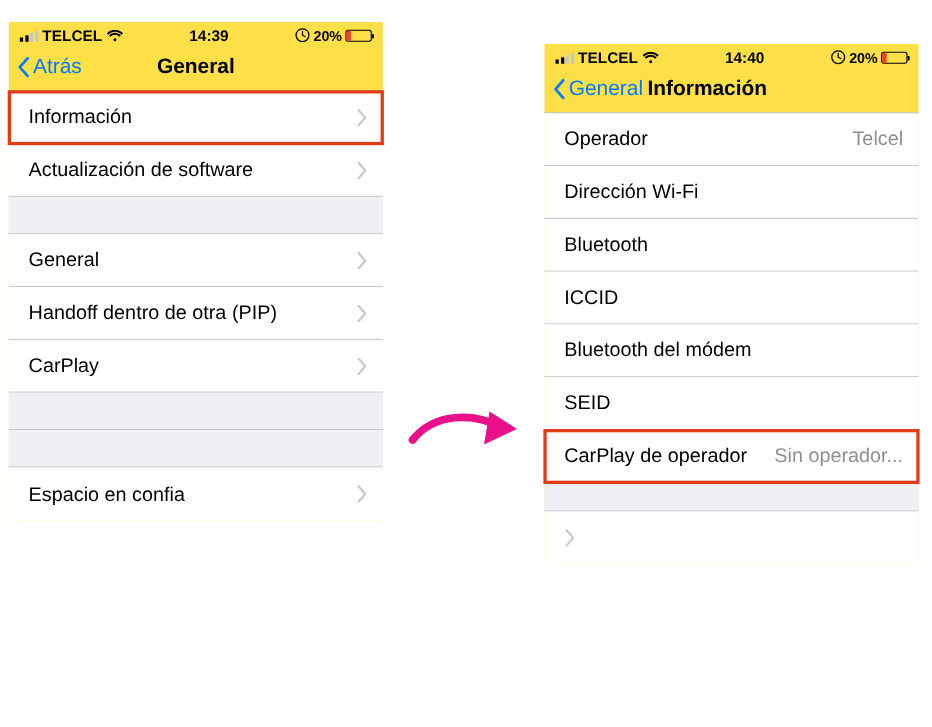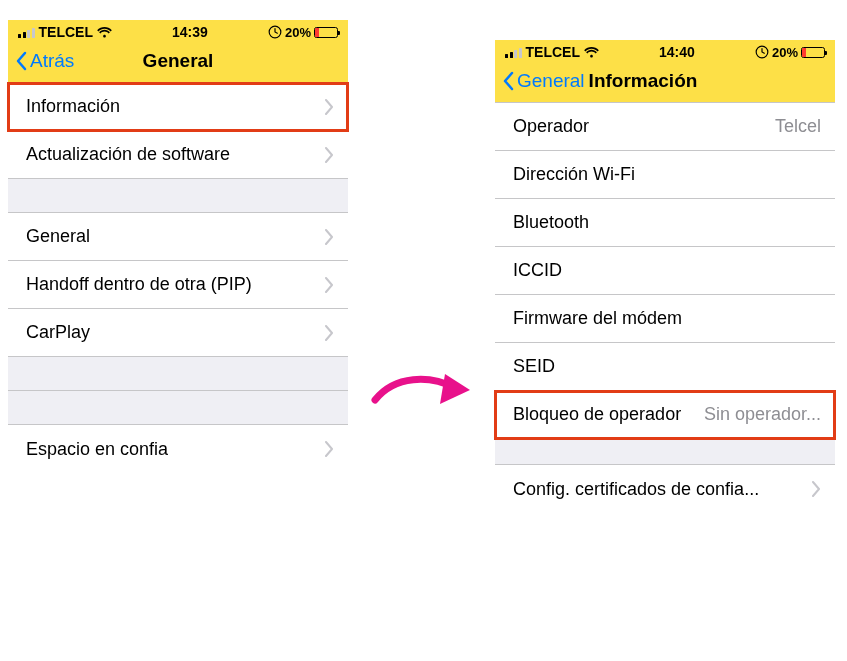--- a/index.html
+++ b/index.html
@@ -294,32 +294,31 @@
     <div class="cell">
       <span class="label">Dirección Wi-Fi</span>
     </div>
     <div class="cell">
       <span class="label">Bluetooth</span>
     </div>
     <div class="cell">
       <span class="label">ICCID</span>
     </div>
     <div class="cell">
-      <span class="label">Firmware del módem</span>
+      <span class="label">Bluetooth del módem</span>
     </div>
     <div class="cell">
       <span class="label">SEID</span>
     </div>
     <div class="cell highlight-red">
-      <span class="label">Bloqueo de operador</span>
+      <span class="label">CarPlay de operador</span>
       <span class="value">Sin operador...</span>
     </div>
     <div class="group-gap-sm"></div>
     <div class="cell" style="border-bottom:none">
-      <span class="label">Config. certificados de confia...</span>
       <span class="chev">
           <svg viewBox="0 0 10 16">
             <path d="M2 1l6 7-6 7" fill="none" stroke="#c7c7cc" stroke-width="2" stroke-linecap="round" stroke-linejoin="round"></path>
           </svg>
         </span>
     </div>
   </div>
 </div>
 
 </body></html>

